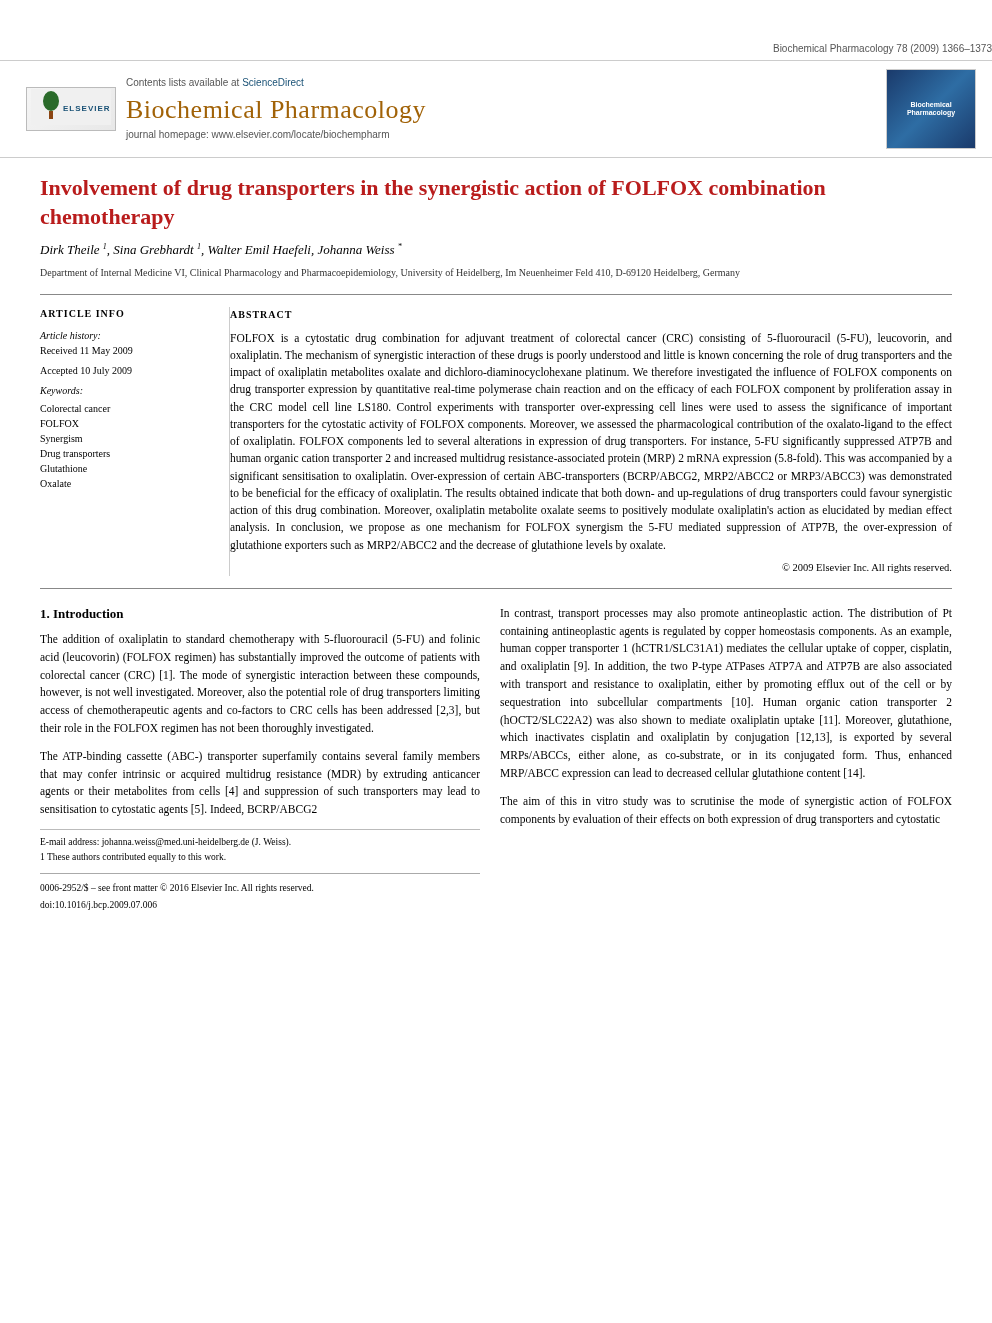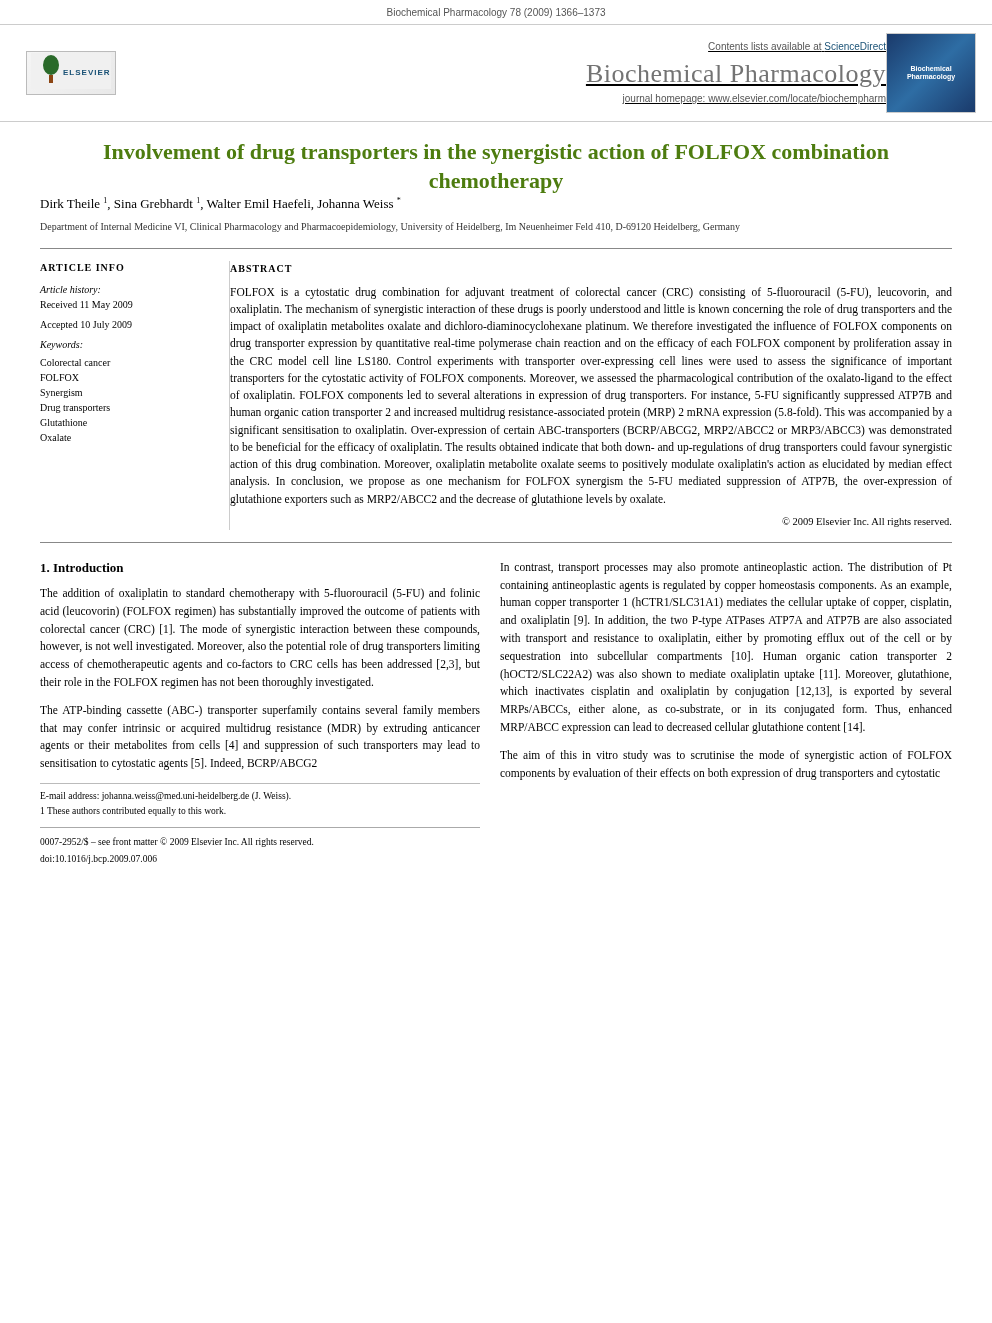--- a/index.html
+++ b/index.html
@@ -13,25 +13,26 @@
       line-height: 1.4;
     }
 
     .page-wrapper {
       width: 992px;
       padding: 0;
     }
 
     
     .top-header {
-      text-align: center;
+      text-align: right;
       font-size: 10px;
       color: #555;
       padding: 6px 0 4px 0;
       font-family: Arial, sans-serif;
+      margin-top: 36px;
     }
 
     
     .journal-banner {
       display: flex;
       align-items: center;
       border-top: 1px solid #ccc;
       border-bottom: 1px solid #ccc;
       padding: 8px 16px;
       background: #fff;
@@ -54,40 +55,39 @@
       font-size: 9px;
       font-family: Arial, sans-serif;
       color: #1a5276;
       font-weight: bold;
       letter-spacing: 1px;
       background: linear-gradient(135deg, #f5f5f5, #e8e8e8);
     }
 
     .banner-center {
       flex: 1;
-      text-align: right;
-      text-decoration: underline;
+      text-align: left;
     }
 
     .science-direct-link {
       font-size: 10px;
       color: #555;
       font-family: Arial, sans-serif;
       margin-bottom: 2px;
     }
 
     .science-direct-link a {
       color: #1a5276;
       text-decoration: none;
     }
 
     .journal-title-banner {
       font-size: 26px;
       font-family: 'Times New Roman', Times, serif;
-      color: #737373;
+      color: #a16207;
       font-weight: normal;
       letter-spacing: 0.5px;
     }
 
     .journal-homepage {
       font-size: 10px;
       color: #555;
       font-family: Arial, sans-serif;
     }
 
@@ -116,30 +116,31 @@
     
     .main-content {
       padding: 16px 40px;
     }
 
     
     .article-title {
       font-size: 22px;
       font-weight: bold;
       font-family: 'Times New Roman', Times, serif;
-      color: #4d7c0f;
+      color: #b91c1c;
+      margin-bottom: 10px;
       line-height: 1.3;
-      text-align: center;
     }
 
     
     .authors {
       font-size: 13px;
       margin-bottom: 6px;
       color: #000;
+      font-style: italic;
     }
 
     .affiliation {
       font-size: 10px;
       color: #333;
       margin-bottom: 14px;
       line-height: 1.4;
     }
 
     
@@ -390,21 +391,21 @@
 
         <div class="footnotes-section">
           <div class="footnote-item">
             <span>E-mail address: johanna.weiss@med.uni-heidelberg.de (J. Weiss).</span>
           </div>
           <div class="footnote-item">
             <span>1 These authors contributed equally to this work.</span>
           </div>
           <hr class="divider-line">
           <div class="footnote-item">
-            <span>0007-2952/$ – see front matter © 2009 Elsevier Inc. All rights reserved.</span>
+            <span>0006-2952/$ – see front matter © 2016 Elsevier Inc. All rights reserved.</span>
           </div>
           <div class="doi-line">
             <span>doi:10.1016/j.bcp.2009.07.006</span>
           </div>
         </div>
       </div>
 
       <div class="body-right">
         <p class="body-paragraph">In contrast, transport processes may also promote antineoplastic action. The distribution of Pt containing antineoplastic agents is regulated by copper homeostasis components. As an example, human copper transporter 1 (hCTR1/SLC31A1) mediates the cellular uptake of copper, cisplatin, and oxaliplatin [9]. In addition, the two P-type ATPases ATP7A and ATP7B are also associated with transport and resistance to oxaliplatin, either by promoting efflux out of the cell or by sequestration into subcellular compartments [10]. Human organic cation transporter 2 (hOCT2/SLC22A2) was also shown to mediate oxaliplatin uptake [11]. Moreover, glutathione, which inactivates cisplatin and oxaliplatin by conjugation [12,13], is exported by several MRPs/ABCCs, either alone, as co-substrate, or in its conjugated form. Thus, enhanced MRP/ABCC expression can lead to decreased cellular glutathione content [14].</p>
         <p class="body-paragraph">The aim of this in vitro study was to scrutinise the mode of synergistic action of FOLFOX components by evaluation of their effects on both expression of drug transporters and cytostatic</p>

